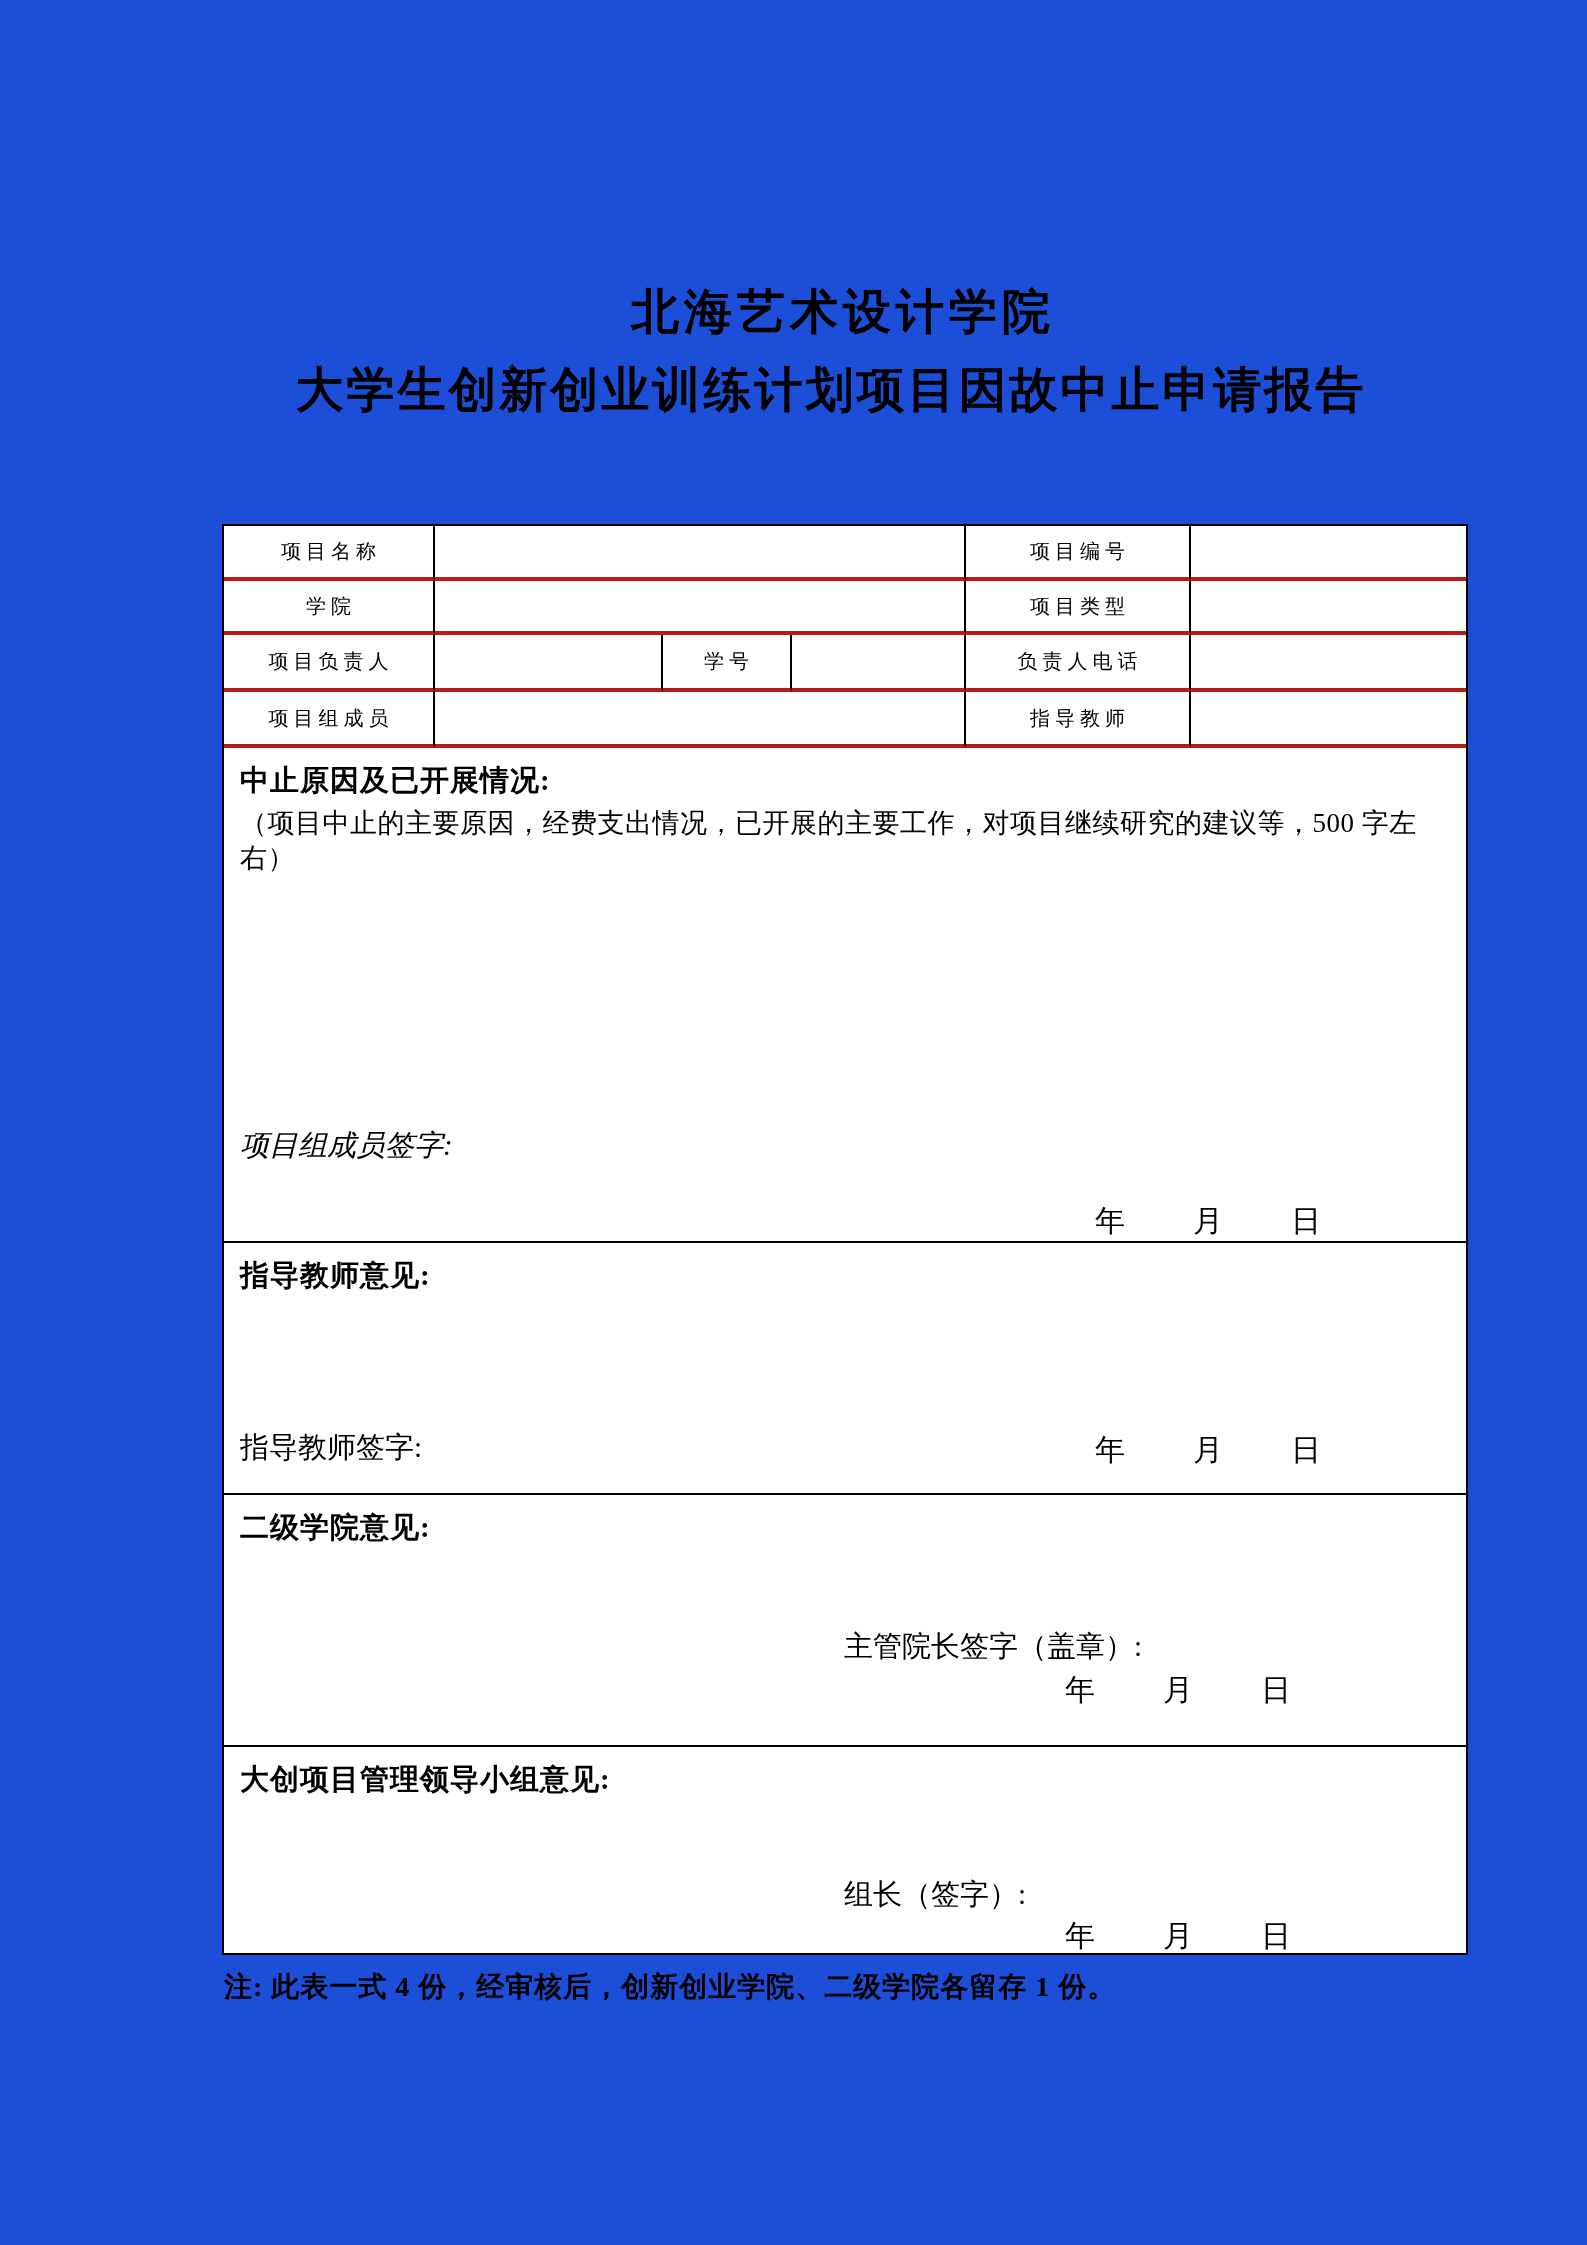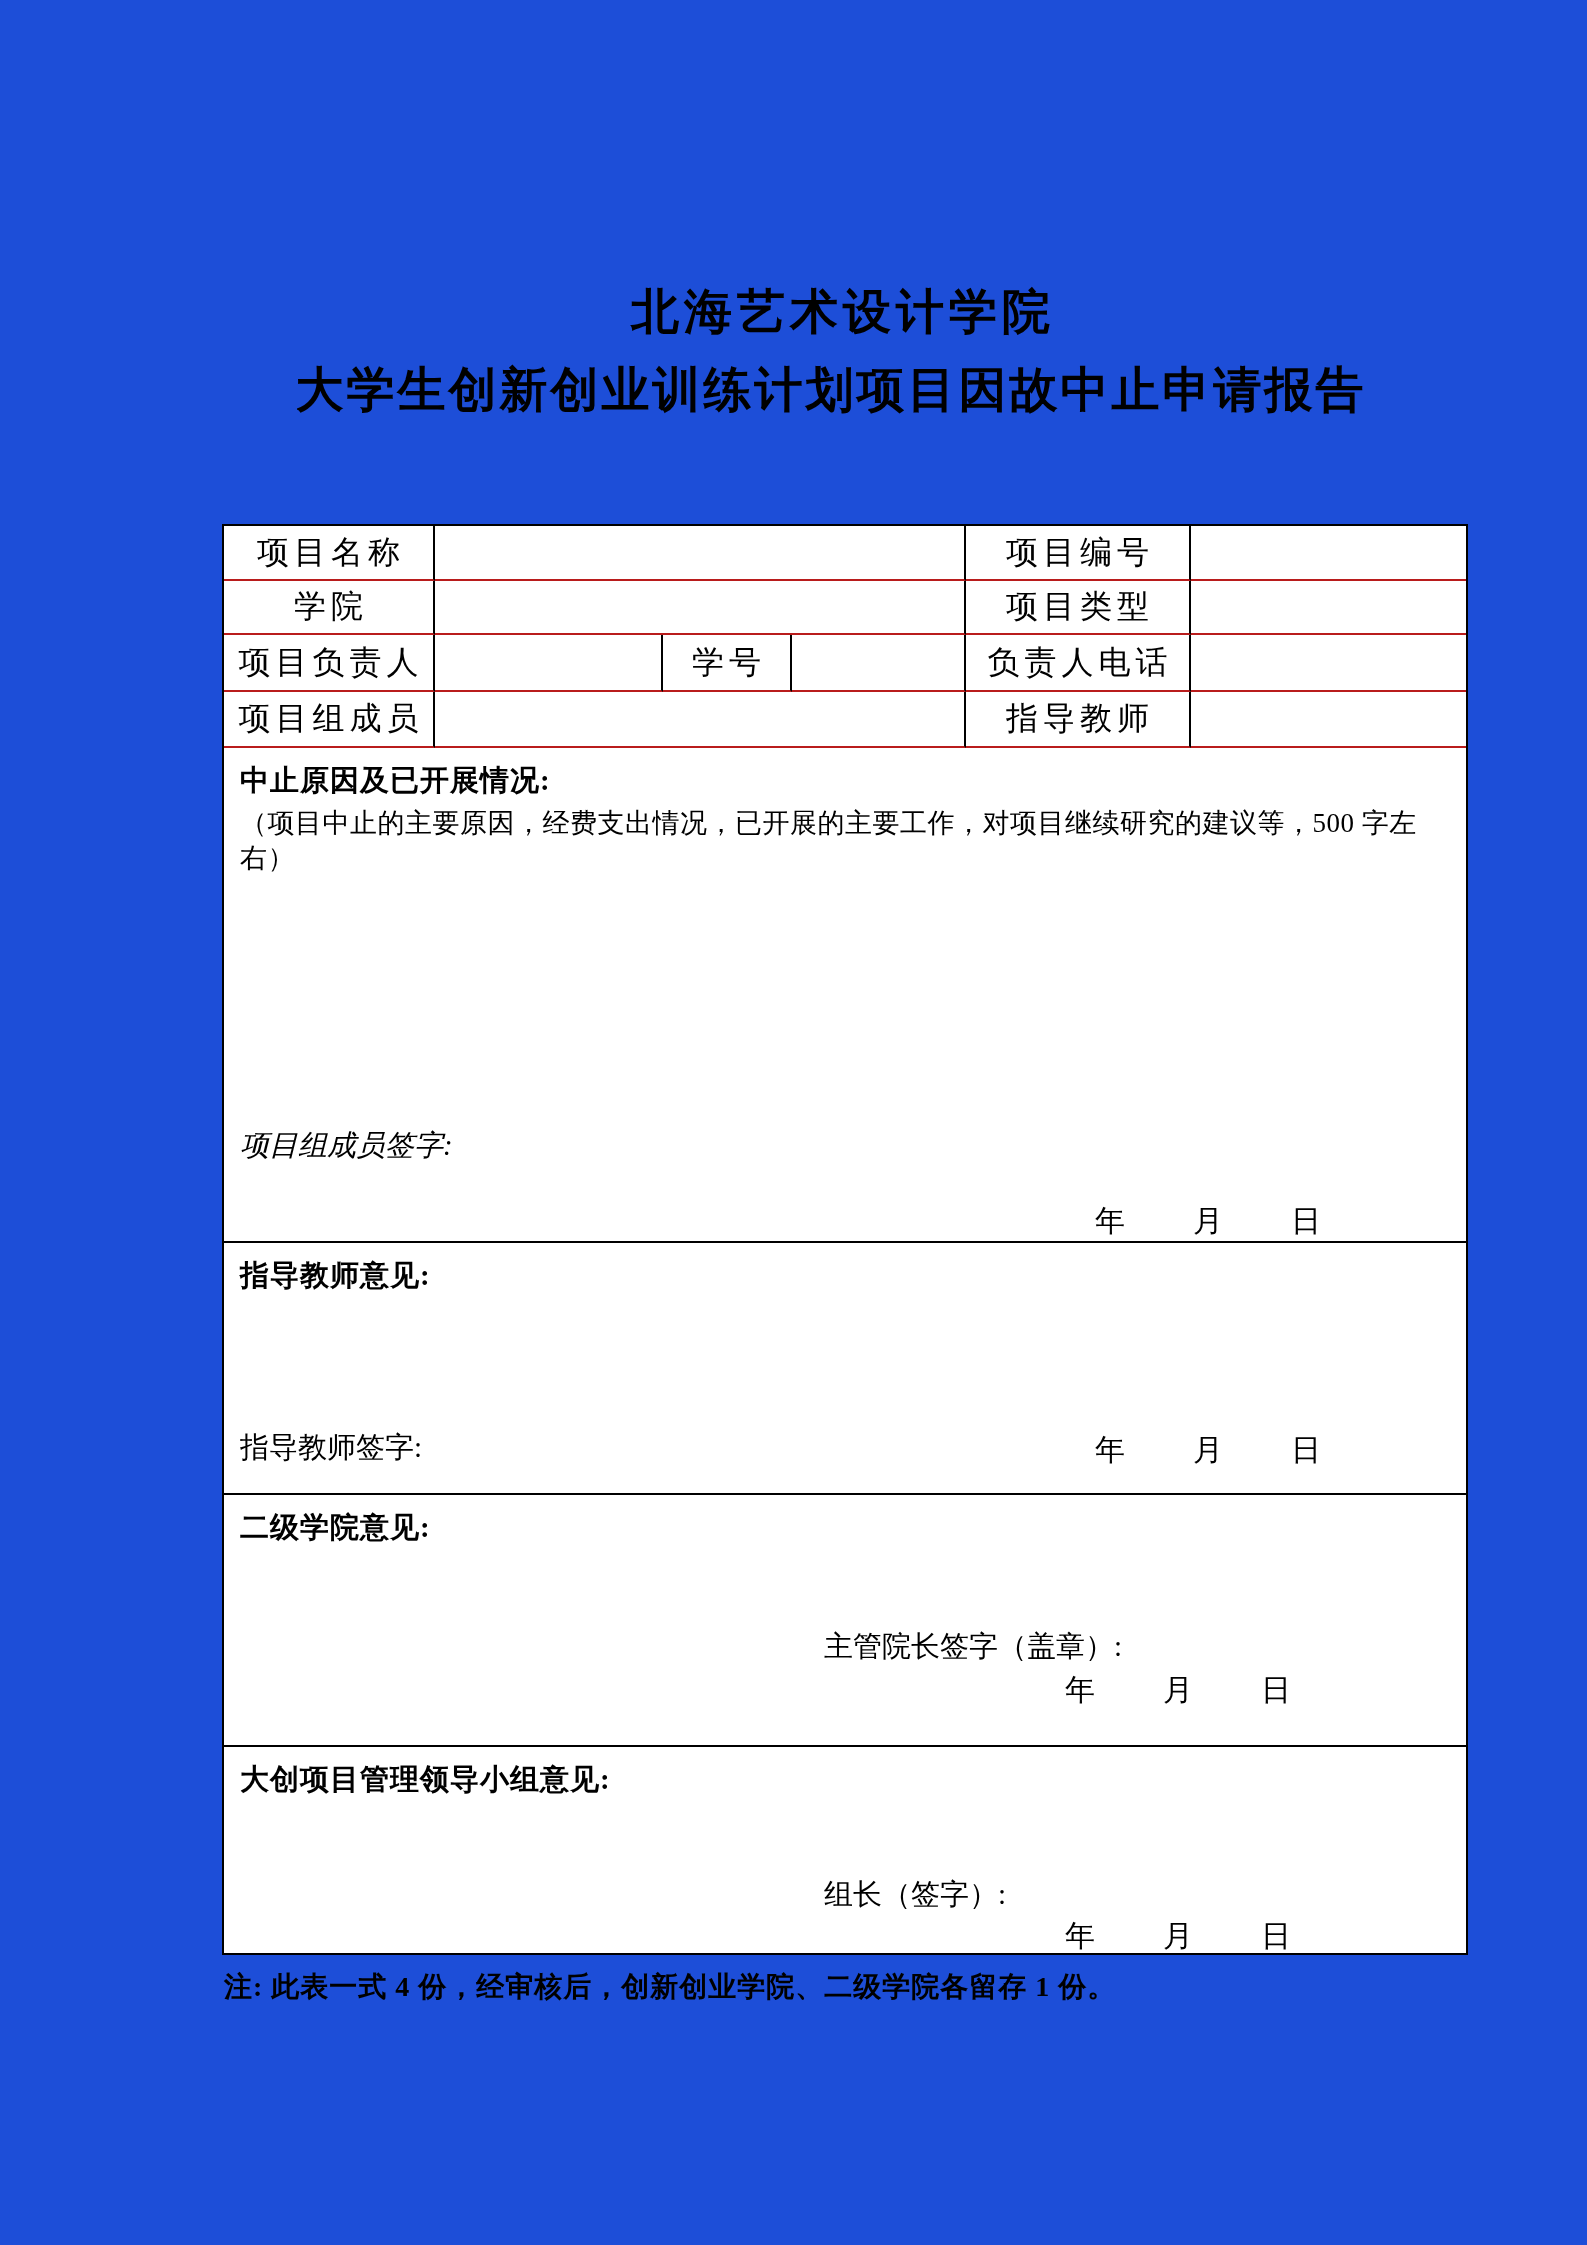--- a/index.html
+++ b/index.html
@@ -36,46 +36,46 @@
     position: absolute;
     top: 524px; left: 222px;
     width: 1246px;
     border: 2px solid #000;
     display: grid;
     grid-template-columns: 211px 228px 129px 174px 225px 275px;
     background: #fff;
   }
   .cell {
     border-right: 2px solid #000;
-    border-bottom: 2px solid #b91c1c;
+    border-bottom: 4px solid #b91c1c;
     display: flex;
     align-items: center;
     justify-content: center;
-    font-size: 32px;
+    font-size: 20px;
     overflow: hidden;
   }
   .cell.lastcol { border-right: none; }
   .lbl { letter-spacing: 5px; padding-left: 5px; text-align: center; white-space: nowrap; }
   .h55 { height: 55px; } .h54 { height: 54px; } .h57 { height: 57px; } .h56 { height: 56px; }
   .span3 { grid-column: span 3; }
   .section {
     grid-column: 1 / -1;
     position: relative;
     border-bottom: 2px solid #000;
     padding: 14px 16px 16px 16px;
     font-size: 29px;
   }
   .section.last { border-bottom: none; }
   .sec-h495 { height: 495px; }
   .sec-h252 { height: 252px; }
   .sec-h206 { height: 206px; }
   .sec-title { font-weight: bold; letter-spacing: 1px; line-height: 1.25; }
   .sec-note { font-size: 27px; margin-top: 8px; line-height: 1.3; letter-spacing: 0.5px; }
   .sign-label { position: absolute; left: 16px; white-space: nowrap; }
-  .sign-label.indent { left: 600px; }
+  .sign-label.indent { left: 620px; }
   .s1-sign { top: 378px; font-style: italic; }
   .s2-sign { top: 185px; }
   .s3-sign { top: 132px; }
   .s4-sign { top: 128px; }
   .ymd-row {
     position: absolute; left: 0; right: 0;
     display: flex; justify-content: flex-end;
     font-size: 30px;
     line-height: 1;
   }

